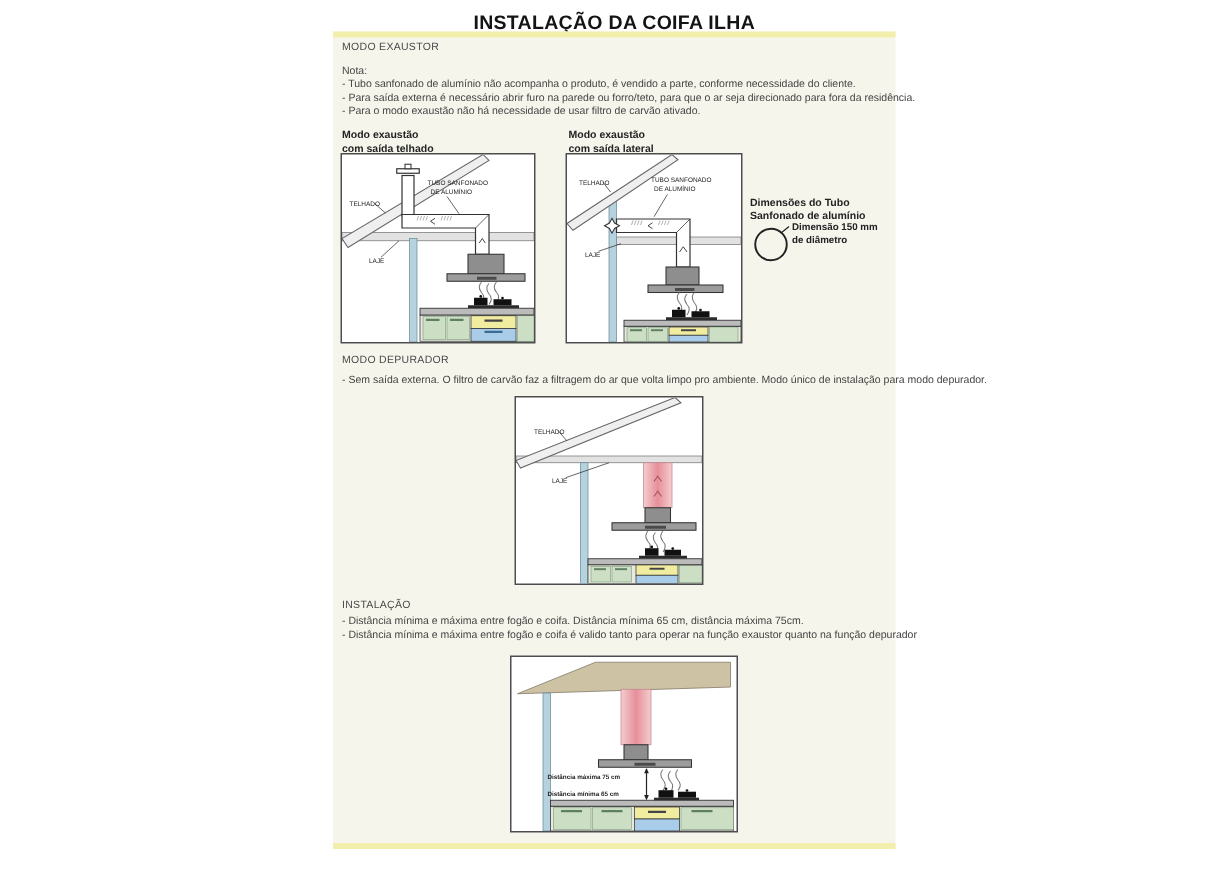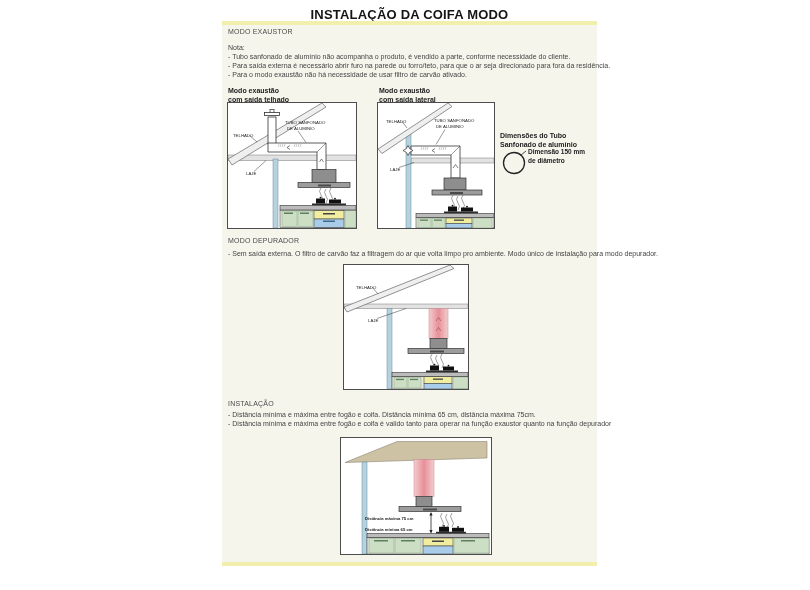--- a/index.html
+++ b/index.html
@@ -20,21 +20,21 @@
   .lbl{font-size:4.3px;}
   .dist-lbl{font-size:4.2px;font-weight:bold;}
   .dim-title{font-size:7px;font-weight:bold;color:#222;line-height:9px;white-space:nowrap;}
   .dim-text{font-size:6.5px;font-weight:bold;color:#222;line-height:9px;white-space:nowrap;}
 </style>
 </head>
 <body>
 
 <div class="page">
 
-  <div class="title">INSTALAÇÃO DA COIFA MODO</div>
+  <div class="title">INSTALAÇÃO DA COIFA ILHA</div>
 
   <div class="sheet">
     <div class="bar top"></div>
     <div class="bar bottom"></div>
 
     <div class="abs h" style="left:6px;top:7px;">MODO EXAUSTOR</div>
     <div class="abs body-text" style="left:6px;top:22px;">Nota:</div>
     <div class="abs" style="left:6px;top:31px;">
       <div class="body-text">- Tubo sanfonado de alumínio não acompanha o produto, é vendido a parte, conforme necessidade do cliente.</div>
       <div class="body-text">- Para saída externa é necessário abrir furo na parede ou forro/teto, para que o ar seja direcionado para fora da residência.</div>

